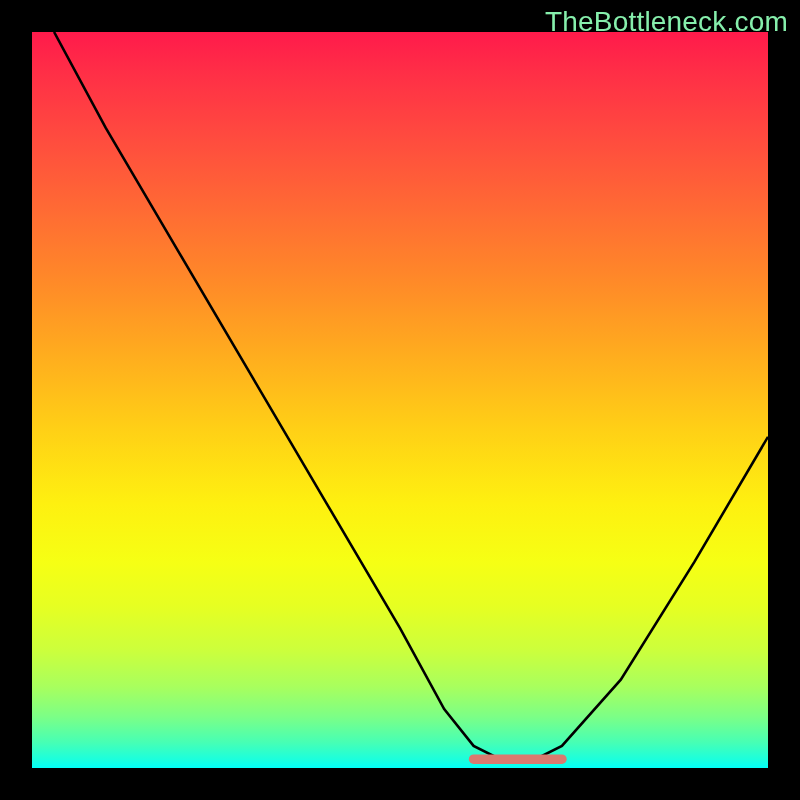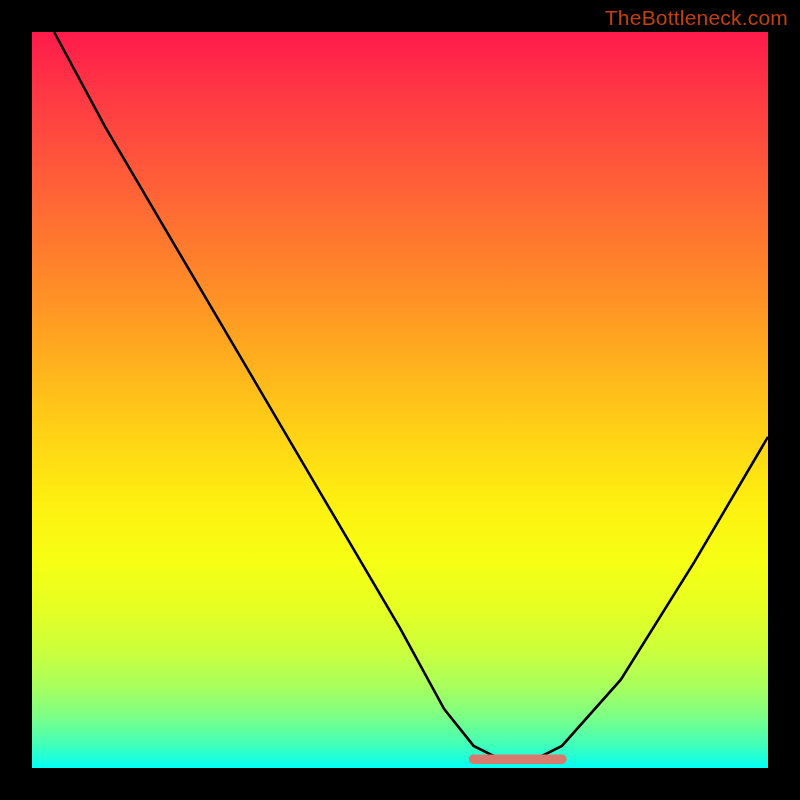--- a/index.html
+++ b/index.html
@@ -14,22 +14,22 @@
   .frame {
     position: relative;
     width: 800px;
     height: 800px;
     background: #000;
   }
   .watermark {
     position: absolute;
     top: 6px;
     right: 12px;
-    color: #c2410c;
-    font-size: 21px;
+    color: #86efac;
+    font-size: 28px;
     font-weight: 500;
     letter-spacing: 0.2px;
     z-index: 10;
   }
   .plot {
     position: absolute;
     left: 32px;
     top: 32px;
     width: 736px;
     height: 736px;

